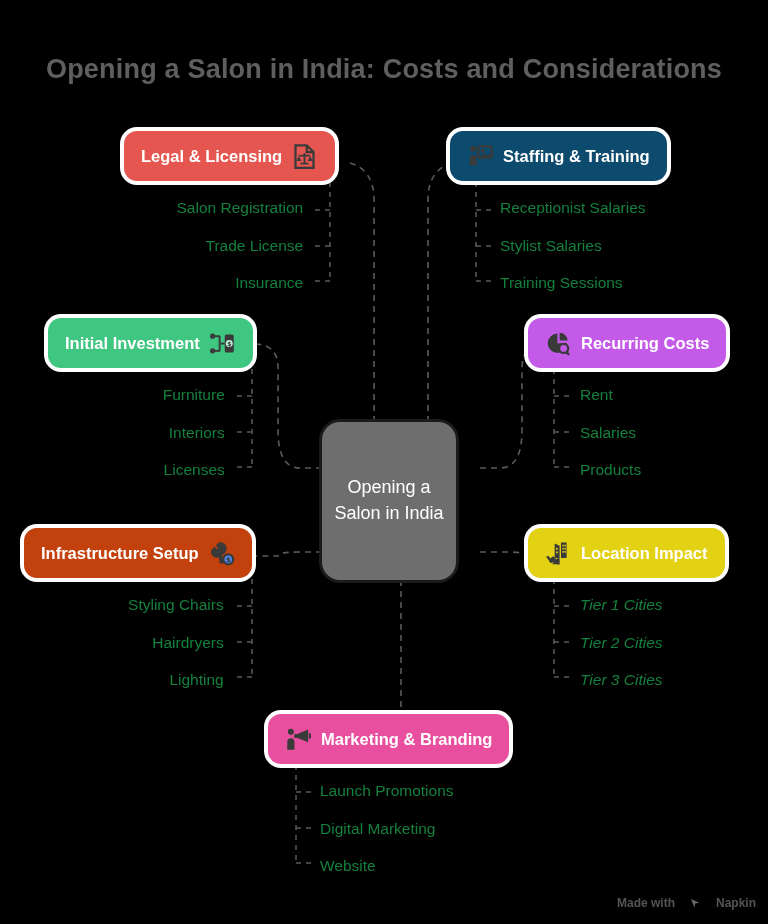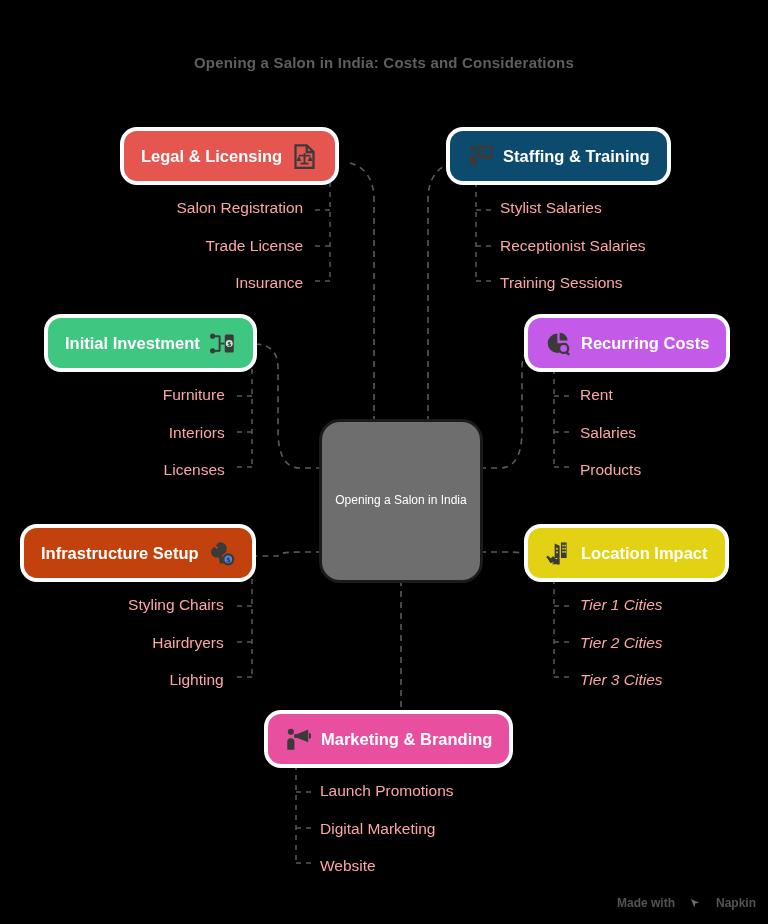--- a/index.html
+++ b/index.html
@@ -11,39 +11,39 @@
     position:relative;
   }
   #stage{position:absolute;inset:0;width:768px;height:924px;}
 
   
   .title{
     position:absolute;
     left:0;right:0;top:54px;
     text-align:center;
     color:#5f5f5f;
-    font-size:15px;
+    font-size:27px;
     font-weight:700;
     letter-spacing:.2px;
   }
 
   
   #wires{position:absolute;left:0;top:0;width:768px;height:924px;pointer-events:none;}
   #wires path{fill:none;stroke:#5a5a5a;stroke-width:1.6;stroke-dasharray:6 5;stroke-linecap:butt;}
 
   
   .center-node{
     position:absolute;
     left:322px;top:422px;
-    width:158px;height:158px;
+    width:134px;height:158px;
     background:#6e6e6e;
     border-radius:18px;
     display:flex;align-items:center;justify-content:center;
     color:#ffffff;
-    font-size:12px;
+    font-size:18px;
     line-height:1.42;
     text-align:center;
     box-shadow:0 0 0 3px #1b1b1b;
   }
 
   
   .branch{position:absolute;}
 
   .pill{
     display:inline-flex;
@@ -60,21 +60,21 @@
     box-sizing:border-box;
   }
   .pill .label{line-height:1;}
 
   .pill .ico{width:27px;height:27px;display:block;flex:0 0 auto;}
   .pill .ico svg{width:27px;height:27px;display:block;}
 
   
   .subs{margin-top:8px;display:flex;flex-direction:column;}
   .sub{
-    color:#fca5a5;
+    color:#15803d;
     font-size:15.5px;
     line-height:1;
     padding:11px 0;
     white-space:nowrap;
   }
   .subs.right-align{align-items:flex-end;text-align:right;}
   .subs.left-align{align-items:flex-start;text-align:left;}
 
   
   #b-legal   {left:124px; top:131px;}
@@ -210,22 +210,22 @@
           <path d="M2.4 20v-6.2a3.1 3.1 0 0 1 6.2 0V20z"></path>
           <rect x="10" y="3" width="12" height="10" rx="1.6" fill="none" stroke="#3a3a3a" stroke-width="2"></rect>
           <circle cx="14" cy="7" r="1.7"></circle>
           <path d="M12 12.2 l3-3.4 2.4 2.6 1.8-1.8 2 2.6z"></path>
         </g>
           </svg>
       </span>
       <span class="label">Staffing &amp; Training</span>
     </div>
     <div class="subs left-align">
+      <div class="sub">Receptionist Salaries</div>
       <div class="sub">Stylist Salaries</div>
-      <div class="sub">Receptionist Salaries</div>
       <div class="sub">Training Sessions</div>
     </div>
   </div>
 
   <div class="branch" id="b-initial">
     <div class="pill" style="background: rgb(63, 198, 128);">
       <span class="label">Initial Investment</span>
       <span class="ico">
         <svg viewBox="0 0 24 24">
             <g fill="#3a3a3a">

